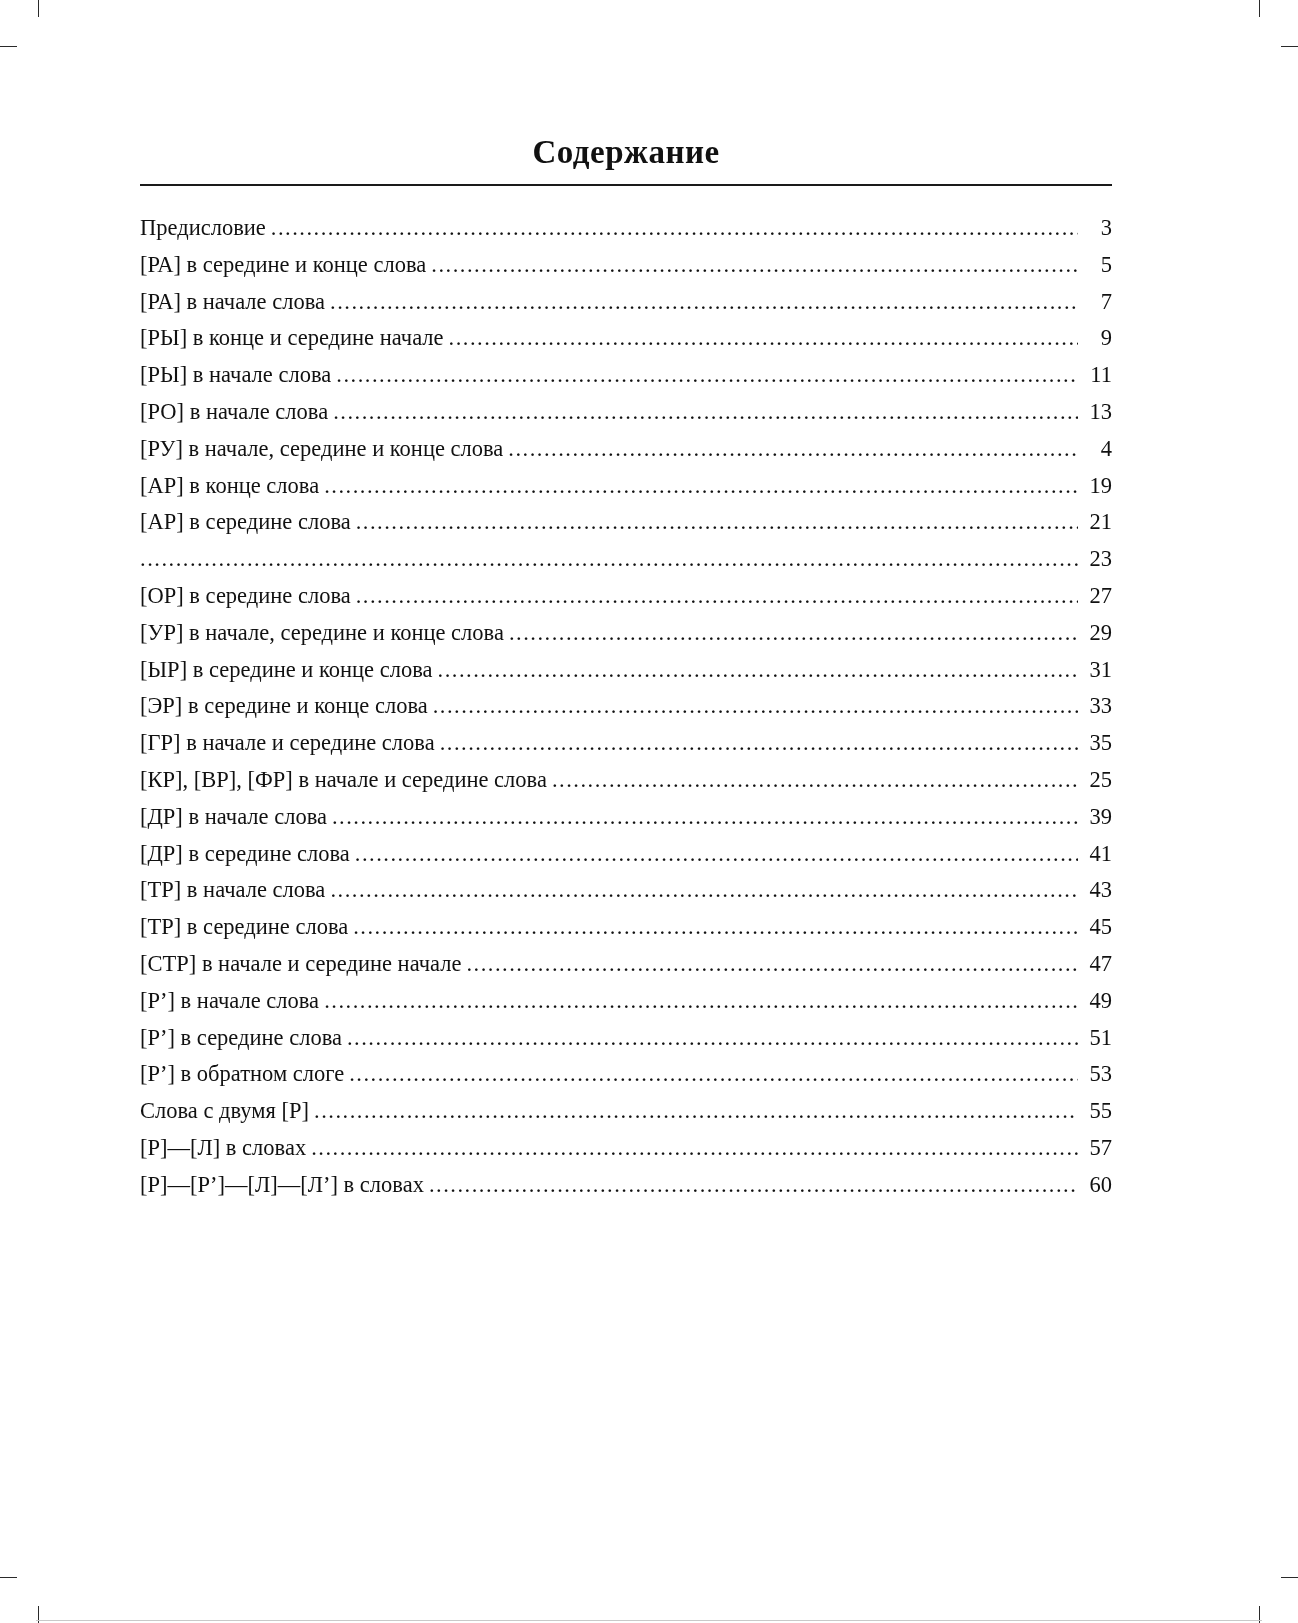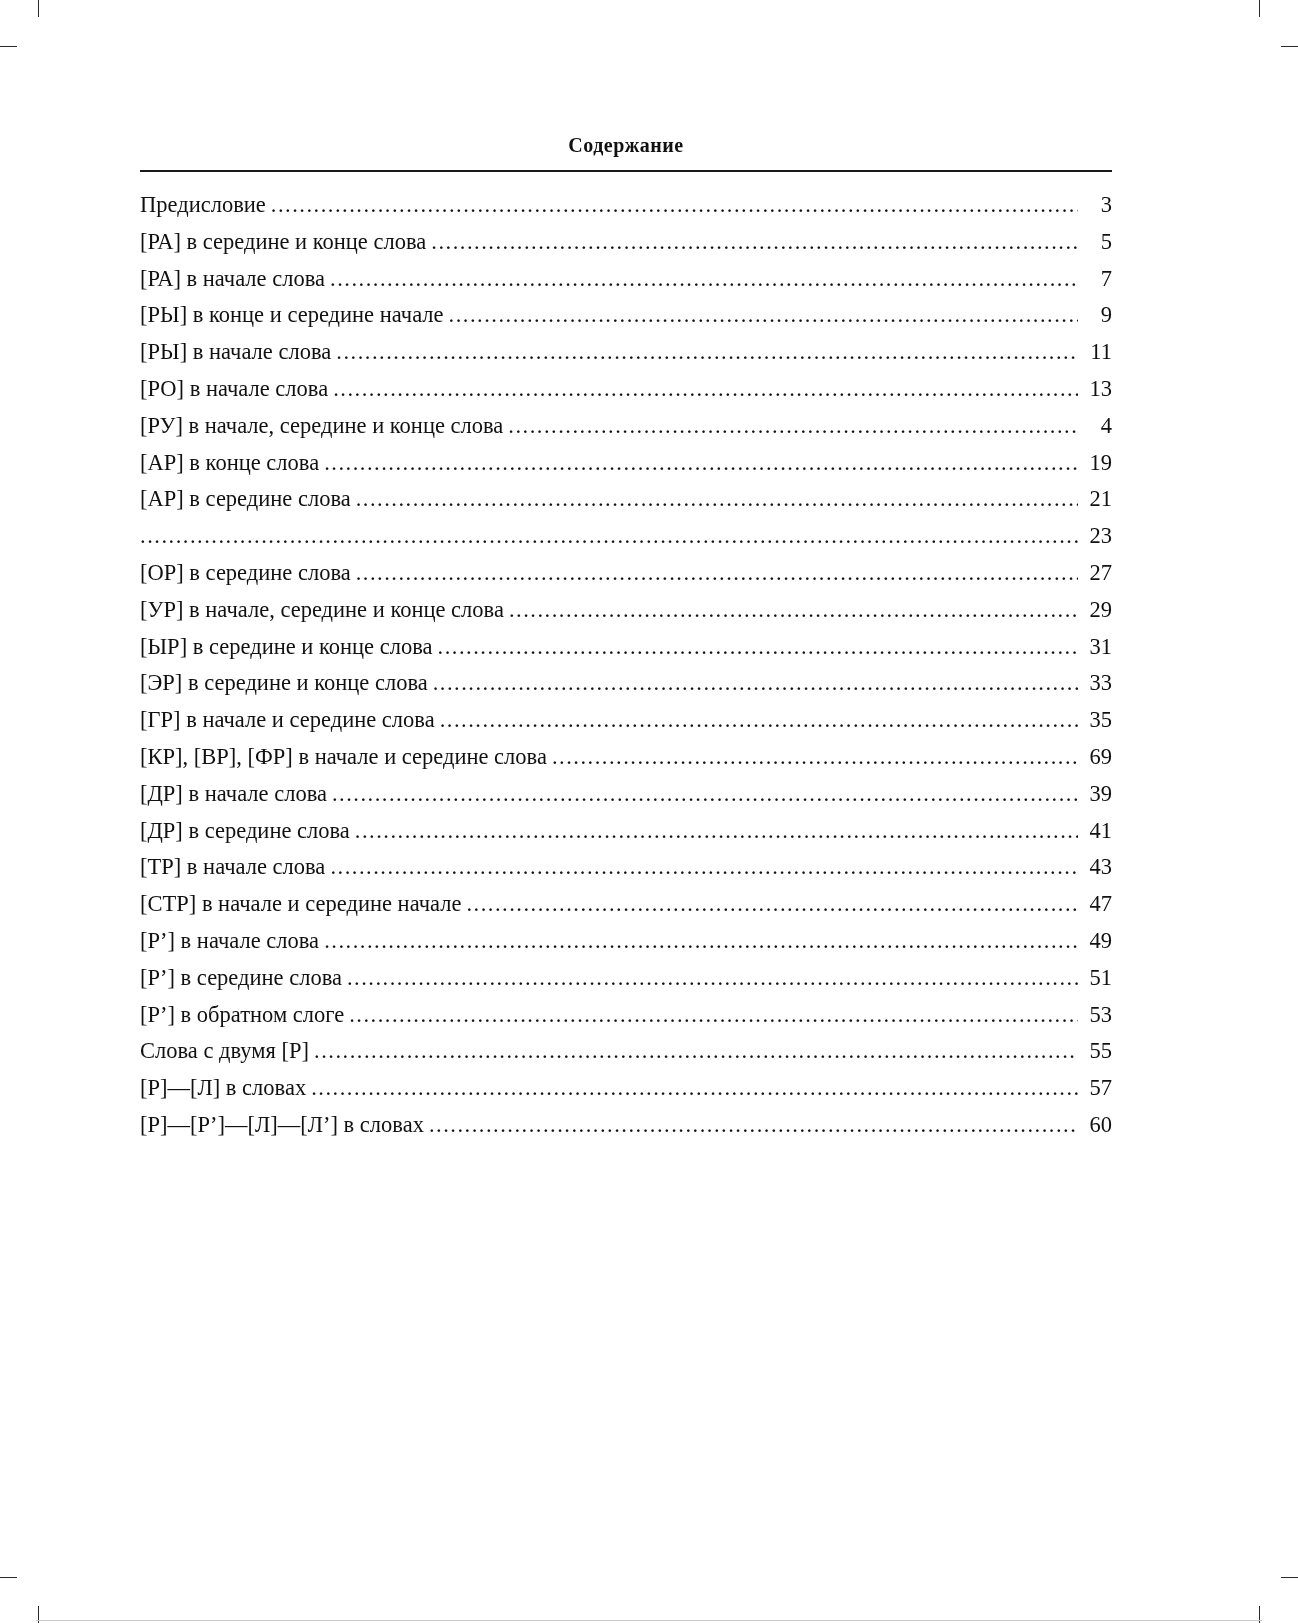--- a/index.html
+++ b/index.html
@@ -47,33 +47,33 @@
     position: absolute;
     left: 140px;
     top: 0;
     width: 972px;
   }
 
   .title {
     margin: 0;
     padding-top: 134px;
     text-align: center;
-    font-size: 20px;
+    font-size: 33px;
     font-weight: bold;
     letter-spacing: 0.5px;
   }
 
   .rule {
     margin-top: 13px;
     height: 2px;
     background: #1a1a1a;
   }
 
   .toc {
-    margin-top: 15px;
+    margin-top: 24px;
   }
 
   .toc-row {
     display: flex;
     align-items: baseline;
     font-size: 22.5px;
     line-height: 36.8px;
     white-space: nowrap;
   }
 
@@ -187,36 +187,41 @@
         <span class="toc-page">33</span>
       </div>
       <div class="toc-row">
         <span class="toc-label">[ГР] в начале и середине слова</span>
         <span class="toc-leader"></span>
         <span class="toc-page">35</span>
       </div>
       <div class="toc-row">
         <span class="toc-label">[КР], [ВР], [ФР] в начале и середине слова</span>
         <span class="toc-leader"></span>
-        <span class="toc-page">69</span>
+        <span class="toc-page">25</span>
       </div>
       <div class="toc-row">
         <span class="toc-label">[ДР] в начале слова</span>
         <span class="toc-leader"></span>
         <span class="toc-page">39</span>
       </div>
       <div class="toc-row">
         <span class="toc-label">[ДР] в середине слова</span>
         <span class="toc-leader"></span>
         <span class="toc-page">41</span>
       </div>
       <div class="toc-row">
         <span class="toc-label">[ТР] в начале слова</span>
         <span class="toc-leader"></span>
         <span class="toc-page">43</span>
+      </div>
+      <div class="toc-row">
+        <span class="toc-label">[ТР] в середине слова</span>
+        <span class="toc-leader"></span>
+        <span class="toc-page">45</span>
       </div>
       <div class="toc-row">
         <span class="toc-label">[СТР] в начале и середине начале</span>
         <span class="toc-leader"></span>
         <span class="toc-page">47</span>
       </div>
       <div class="toc-row">
         <span class="toc-label">[Р’] в начале слова</span>
         <span class="toc-leader"></span>
         <span class="toc-page">49</span>

